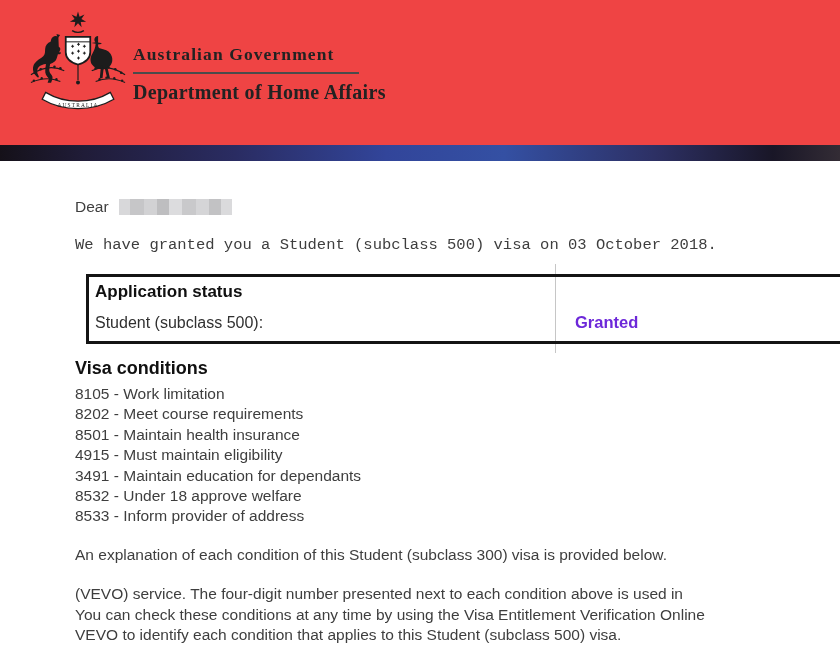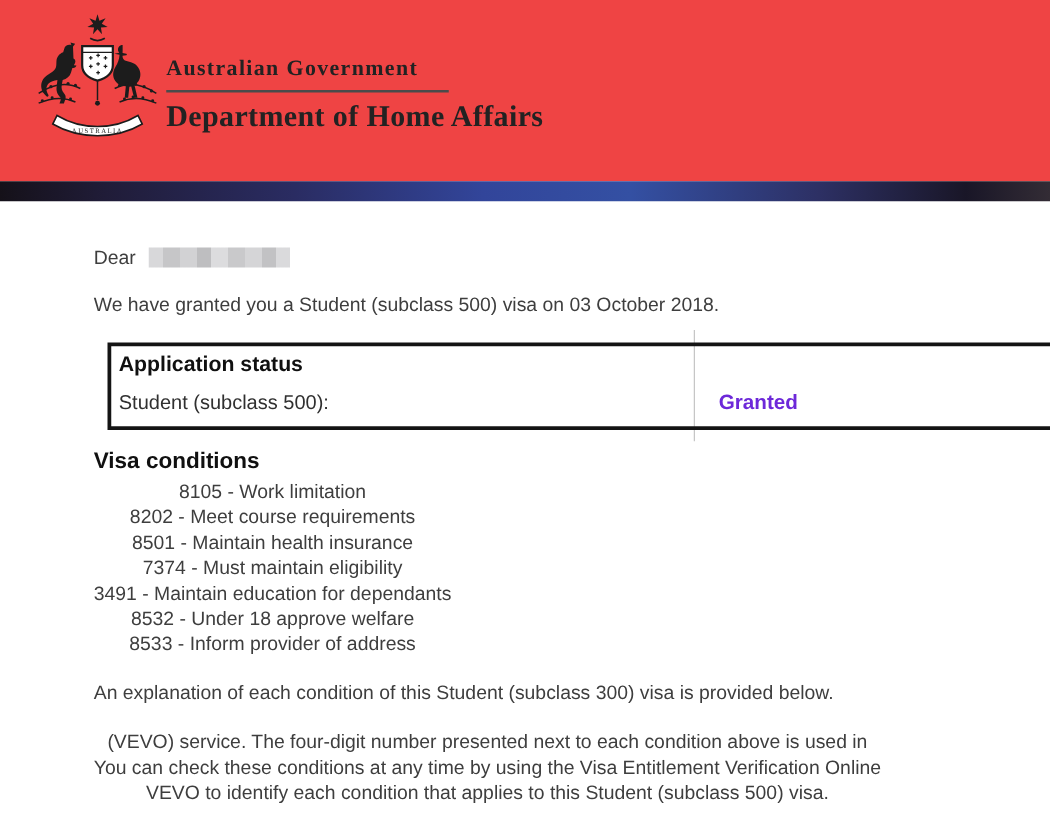--- a/index.html
+++ b/index.html
@@ -11,36 +11,36 @@
   }
   .letterhead {
     position: absolute; top: 0; left: 0; width: 840px; height: 145px;
     background: #ef4444;
   }
   .logo { position: absolute; left: 27px; top: 7px; }
   .agency { position: absolute; left: 133px; top: 44px; color: #222222;
     font-family: "Liberation Serif", serif; font-weight: bold; }
   .agency-line1 { font-size: 17.5px; letter-spacing: 1.1px; }
   .agency-divider { width: 226px; height: 2px; background: #4b4b4b; margin: 7px 0 7px; }
-  .agency-line2 { font-size: 24px; letter-spacing: 0.3px; }
+  .agency-line2 { font-size: 20px; letter-spacing: 0.3px; }
   .banner {
     position: absolute; top: 145px; left: 0; width: 840px; height: 16px;
     background: linear-gradient(90deg,
       #151119 0%, #201c38 10%, #2a2c62 28%, #32459a 46%,
       #3450a3 60%, #2d3064 78%, #191627 92%, #332c35 100%);
   }
-  .txt { color: #3e3e3e; font-size: 15.5px; text-align: center; }
+  .txt { color: #3e3e3e; font-size: 15.5px; }
   .greeting { position: absolute; left: 75px; top: 198px; }
   .redacted {
     display: inline-block; vertical-align: -3px; width: 113px; height: 16px; margin-left: 10px;
     background: linear-gradient(90deg,
       #d8d8da 0 10%, #c6c6c8 10% 22%, #d2d2d4 22% 34%, #bebec0 34% 44%,
       #dcdcde 44% 56%, #c9c9cb 56% 68%, #d5d5d7 68% 80%, #c2c2c4 80% 90%, #dadadc 90% 100%);
   }
-  .grant-line { position: absolute; left: 75px; top: 236px; }
+  .grant-line { position: absolute; left: 75px; top: 236px; font-family: Liberation Mono, monospace; }
   .col-divider { position: absolute; left: 555px; top: 264px; width: 1px; height: 89px; background: #c6c6c6; }
   .status-table {
     position: absolute; left: 86px; top: 274px; width: 819px; height: 70px;
     border: 3px solid #141414;
   }
   .status-title { position: absolute; left: 6px; top: 5px; font-size: 17px; font-weight: bold; color: #101010; }
   .status-label { position: absolute; left: 6px; top: 37px; font-size: 16px; color: #303030; }
   .status-value { position: absolute; left: 486px; top: 36px; font-size: 16.5px; font-weight: bold; color: #6d28d9; }
   .visa-heading { position: absolute; left: 75px; top: 358px; font-size: 18px; font-weight: bold; color: #101010; text-align: right; }
   .conditions { position: absolute; left: 75px; top: 384px; line-height: 20.4px; }
@@ -132,21 +132,21 @@
     <div class="status-label">Student (subclass 500):</div>
     <div class="status-value">Granted</div>
   </div>
 
   <div class="visa-heading">Visa conditions</div>
 
   <div class="conditions txt">
     <div>8105 - Work limitation</div>
     <div>8202 - Meet course requirements</div>
     <div>8501 - Maintain health insurance</div>
-    <div>7374 - Must maintain eligibility</div>
+    <div>4915 - Must maintain eligibility</div>
     <div>3491 - Maintain education for dependants</div>
     <div>8532 - Under 18 approve welfare</div>
     <div>8533 - Inform provider of address</div>
   </div>
 
   <div class="explanation txt">An explanation of each condition of this Student (subclass 300) visa is provided below.</div>
 
   <div class="vevo txt">
     <div>(VEVO) service. The four-digit number presented next to each condition above is used in</div>
     <div>You can check these conditions at any time by using the Visa Entitlement Verification Online</div>

